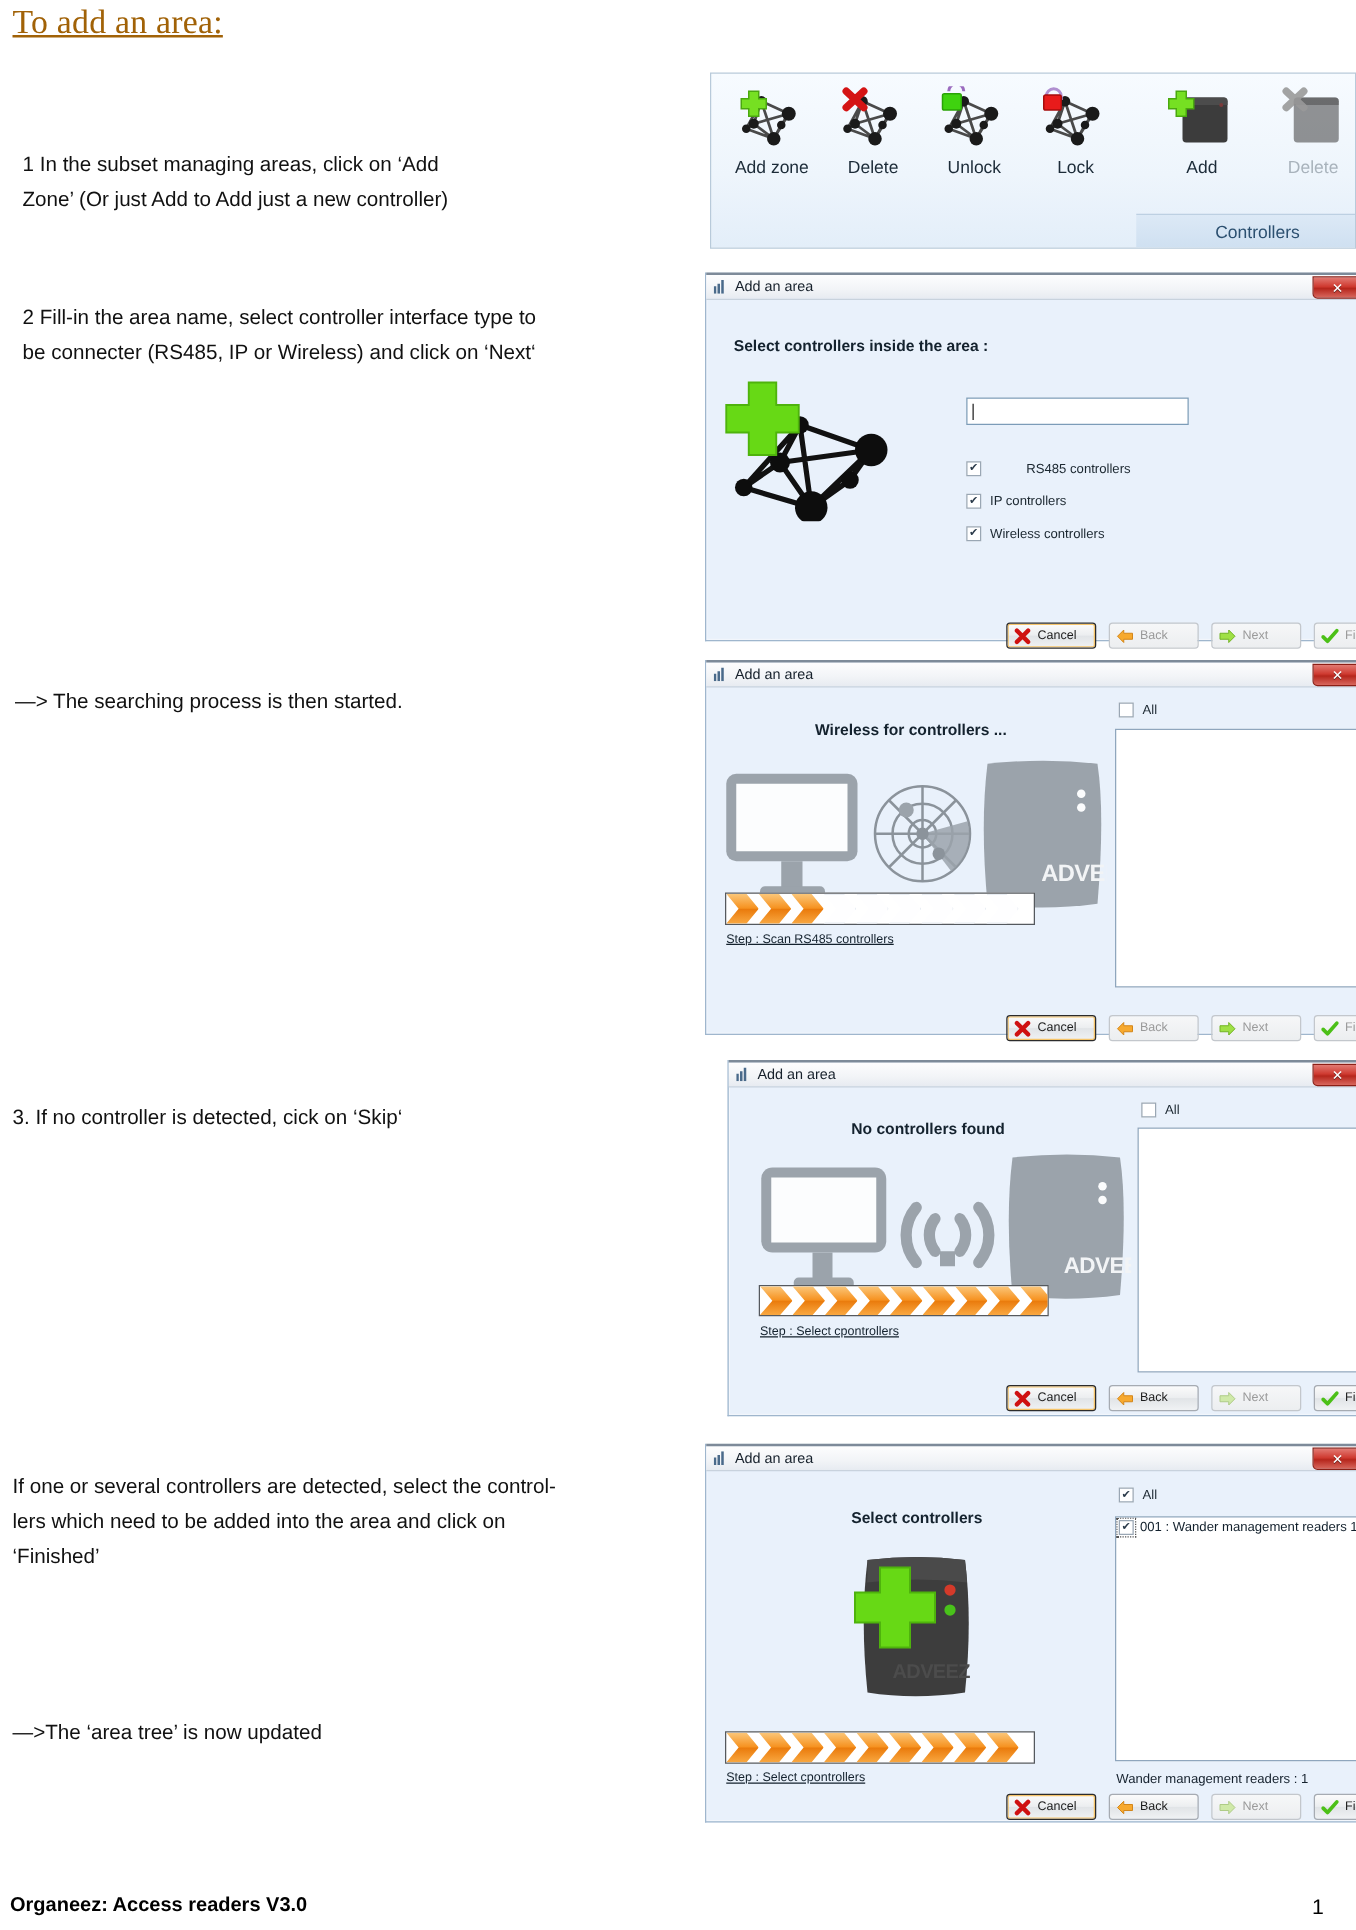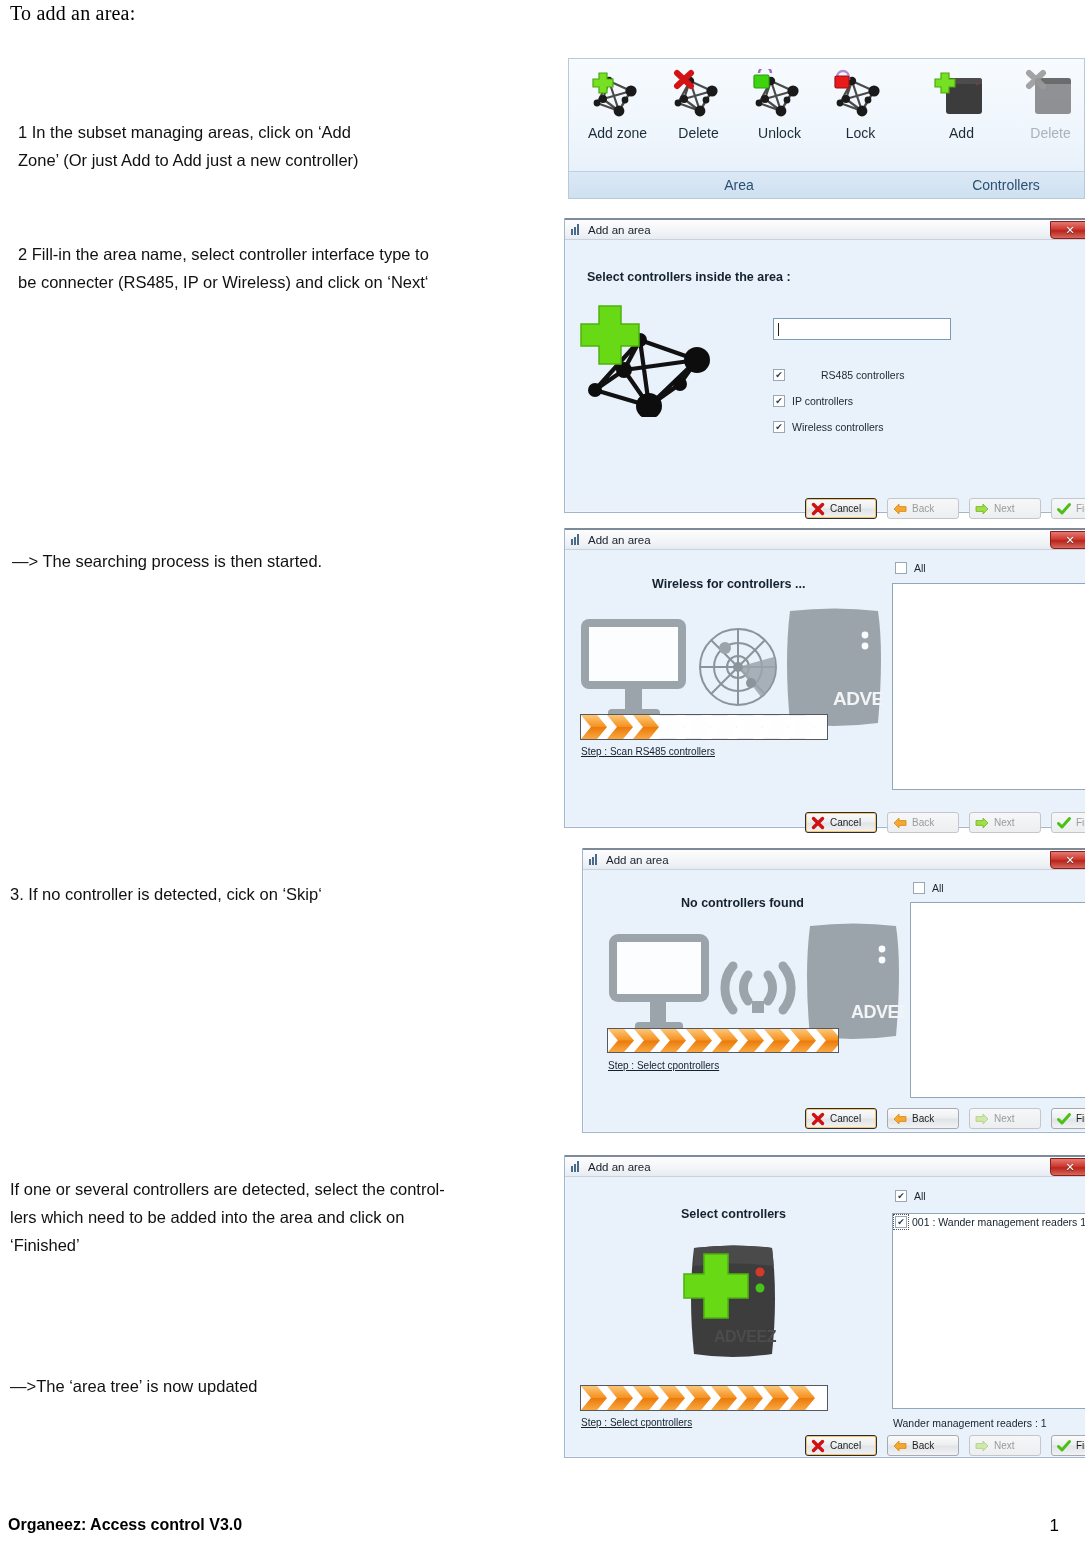--- a/index.html
+++ b/index.html
@@ -10,21 +10,21 @@
     font-family: "Liberation Sans", sans-serif;
     color: #000;
     position: relative;
     overflow: hidden;
   }
 
   
   .page-title {
     position:absolute; left:10px; top:2px;
     font-family: "Liberation Serif", serif;
-    font-size: 20px; color:#000000; 
+    font-size: 27px; color:#a16207; text-decoration: underline;
     letter-spacing: .2px;
   }
   .body-text {
     position:absolute;
     font-size: 16.5px;
     line-height: 28px;
     color:#111;
     white-space: pre-line;
   }
   .footer-left {
@@ -165,21 +165,21 @@
 <div class="body-text" style="left:12px; top:547px; width:520px;">—&gt; The searching process is then started.</div>
 
 <div class="body-text" style="left:10px; top:880px; width:530px;">3.                  If no controller is detected, cick on ‘Skip‘</div>
 
 <div class="body-text" style="left:10px; top:1175px; width:540px;">If one or several controllers are detected, select the control-
 lers which need to be added into the area and click on
 ‘Finished’</div>
 
 <div class="body-text" style="left:10px; top:1372px; width:520px;">—&gt;The ‘area tree’ is now updated</div>
 
-<div class="footer-left">Organeez: Access control     V3.0</div>
+<div class="footer-left">Organeez: Access readers     V3.0</div>
 <div class="footer-right">1</div>
 
 <div class="ribbon">
   <div class="rib-groups">
 
     <div class="rib-group" style="width:340px;text-align:center;">
       <div class="rib-items">
         <div class="rib-item">
           <span>
             <svg width="58" height="52" viewBox="0 0 58 52">
@@ -259,21 +259,20 @@
                 <circle cx="8" cy="34" r="3.4"></circle>
                   <circle cx="36" cy="31" r="3.4"></circle>
               </g>
               <path d="M5 8 a6 6 0 0 1 12 0 v3" fill="none" stroke="#b08fd0" stroke-width="2.4"></path>
               <rect x="3" y="7" width="14" height="12" rx="1.5" fill="#e81b1b" stroke="#a50d0d" stroke-width="1.2"></rect>
             </svg>
           </span>
           <span class="rib-label">Lock</span>
         </div>
       </div>
-      <div class="rib-footer">Area</div>
     </div>
 
     <div class="rib-div"></div>
 
     <div class="rib-group" style="flex:1;">
       <div class="rib-items">
         <div class="rib-item">
           <span>
             <svg width="58" height="52" viewBox="0 0 58 52">
               <path d="M16 9 h30 q3 0 3 3 v30 q0 3 -3 3 h-30 q-3 0 -3 -3 v-30 q0 -3 3 -3 z" fill="#3c3c3c"></path>

